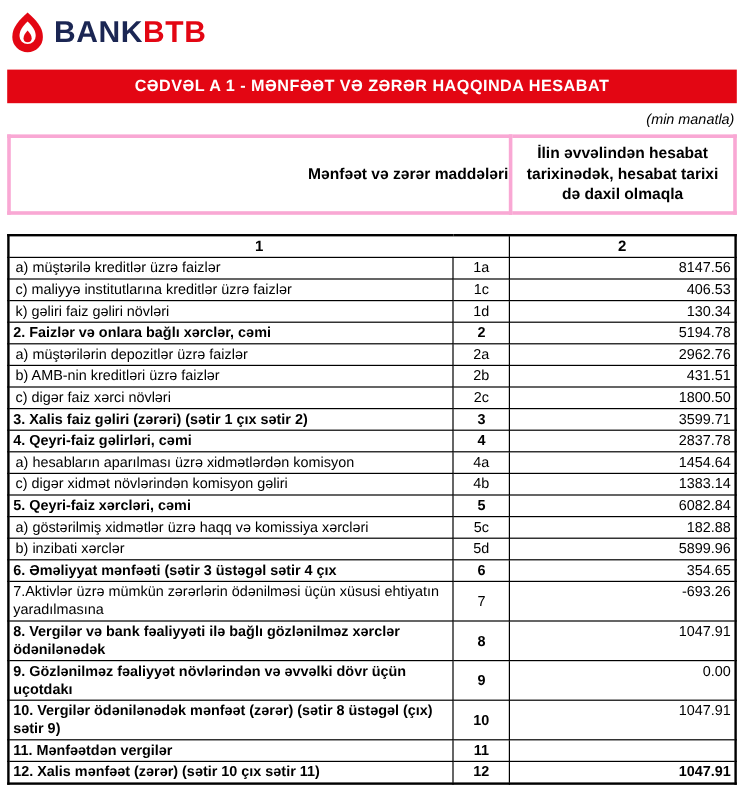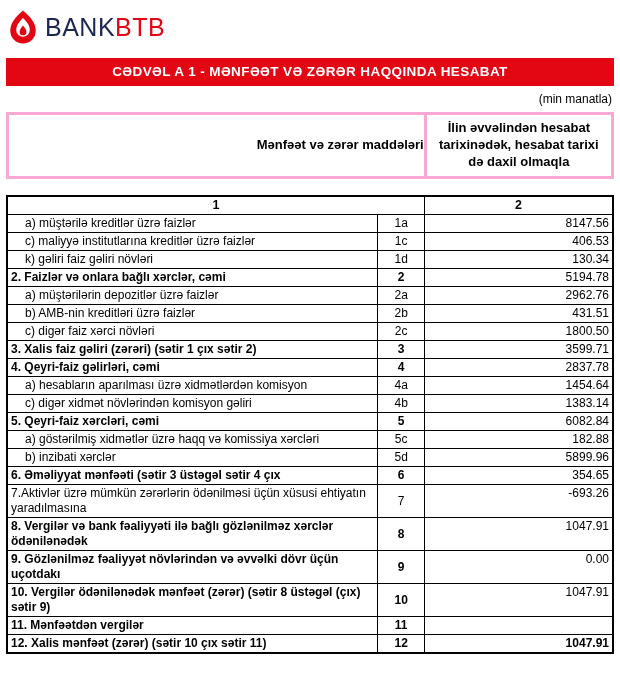--- a/index.html
+++ b/index.html
@@ -7,54 +7,54 @@
   body {
     width: 620px; height: 677px; overflow: hidden;
     font-family: "Liberation Sans", sans-serif;
     color: #000;
   }
   .page { padding: 6px 6px 0 6px; }
 
   
   .logo-row { display: flex; align-items: center; gap: 7px; margin: 2px 0 6px 2px; height: 38px; }
   .logo-icon svg { width: 30px; height: 36px; display: block; }
-  .logo-text { font-size: 25px; font-weight: 400; letter-spacing: 0.5px; line-height: 1; }
+  .logo-text { font-size: 25px; font-weight: 700; letter-spacing: 0.5px; line-height: 1; }
   .logo-text .bank { color: var(--navy, #1b2653); }
   .logo-text .btb  { color: var(--accent, #e30613); }
 
   
   .banner {
     background: var(--accent, #e30613);
     color: #fff; text-align: center; font-weight: 700;
     font-size: 13.5px; letter-spacing: 0.4px;
     padding: 6px 0 7px; margin: 12px 0 4px 0;
   }
 
   
-  .note { text-align: right; font-size: 12px; margin: 6px 2px 6px 0; }
+  .note { text-align: right; font-style: italic; font-size: 12px; margin: 6px 2px 6px 0; }
 
   
   table { border-collapse: collapse; width: 608px; }
   .hdr-table { margin-bottom: 16px; }
   .hdr-table td {
     border: 3px solid #f9a8d4; font-weight: 700; text-align: center;
     vertical-align: middle; font-size: 13px; line-height: 1.3;
   }
   .hdr-table .h-left  { width: 420px; height: 64px; text-align: right; }
   .hdr-table .h-right { width: 188px; padding: 4px 8px; }
 
   
   .main-table { border: 2px solid #000; }
   .main-table td { border: 1px solid #000; font-size: 12px; line-height: 15px; padding: 1px 3px; }
   .main-table .num-row td { text-align: center; font-weight: 700; font-size: 12.5px; height: 18px; }
   td.c-label { width: 372px; }
   td.c-num   { width: 47px; text-align: center; vertical-align: middle; }
   td.c-val   { width: 189px; text-align: right; vertical-align: top; }
   tr.bold td.c-label, tr.bold td.c-num { font-weight: 700; }
-  td.c-label.indent { padding-left: 17px; }
+  td.c-label.indent { padding-left: 5px; }
   td.c-val.vbold { font-weight: 700; }
 </style>
 </head>
 <body>
 
 <div class="page">
 
   <div class="logo-row">
     <span class="logo-icon">
       <svg viewBox="0 0 40 46" xmlns="http://www.w3.org/2000/svg">

